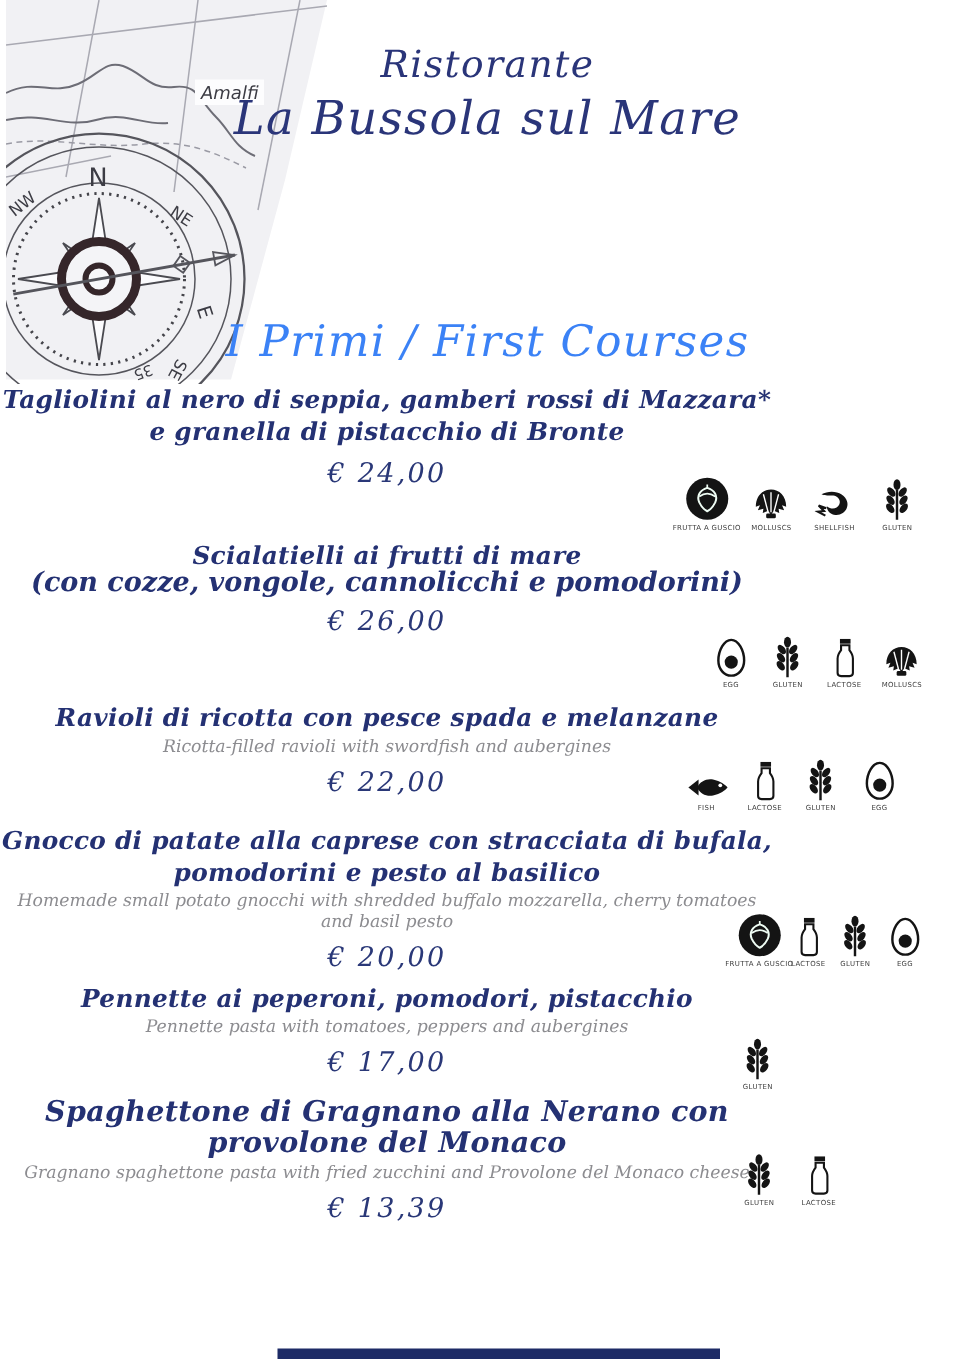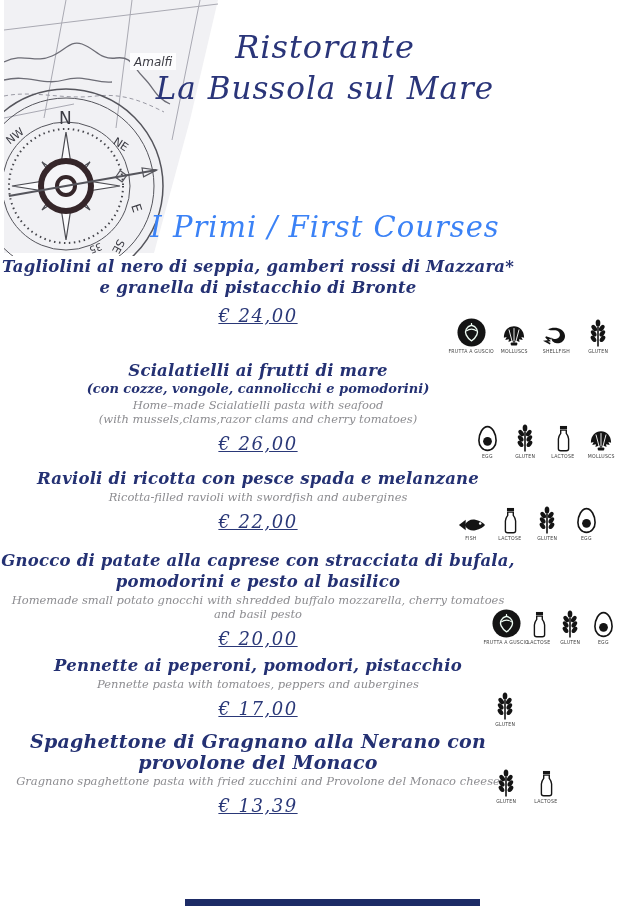--- a/index.html
+++ b/index.html
@@ -2,38 +2,38 @@
 <html><head>
 <meta charset="utf-8">
 <style>
   html,body{margin:0;padding:0;background:#ffffff;}
   .page{position:relative;width:640px;height:906px;background:#ffffff;overflow:hidden;
         font-family:"DejaVu Serif", serif;}
   
   .sketch{position:absolute;top:0;left:4px;width:222px;height:256px;}
   .restaurant-title{position:absolute;top:28px;left:130px;width:390px;text-align:center;
         color:#2a3579;font-style:italic;}
-  .restaurant-title .r1{font-size:32px;letter-spacing:1px;}
+  .restaurant-title .r1{font-size:25px;letter-spacing:1px;}
   .restaurant-title .r2{font-size:31px;letter-spacing:1px;margin-top:4px;}
   .section-title{position:absolute;top:210px;left:70px;width:510px;margin:0;text-align:center;
         color:#3b82f6;font-style:italic;font-weight:normal;font-size:29px;letter-spacing:1px;}
   
   .menu-item{position:absolute;left:0;width:516px;text-align:center;}
   .item-1{top:256px;height:104px}
   .item-2{top:360px;height:108px}
   .item-3{top:468px;height:82px}
   .item-4{top:550px;height:105px}
   .item-5{top:655px;height:76px}
   .item-6{top:731px;height:86px}
   .dish-title{margin:0;font-size:16.5px;line-height:21px;font-weight:bold;font-style:italic;
         color:#243173;letter-spacing:.2px;}
   .item-6 .dish-title{font-size:19px;}
-  .dish-subtitle{font-size:13px;line-height:16px;font-weight:bold;font-style:italic;color:#243173;}
+  .dish-subtitle{font-size:18px;line-height:16px;font-weight:bold;font-style:italic;color:#243173;}
   .dish-desc{margin-top:1px;font-size:11.5px;line-height:14px;font-style:italic;color:#8c8c90;}
-  .dish-price{margin-top:7px;font-size:18px;font-style:italic;color:#2a3878;letter-spacing:1.5px;text-decoration:underline;}
+  .dish-price{margin-top:7px;font-size:18px;font-style:italic;color:#2a3878;letter-spacing:1.5px;}
   
   .allergen-strip{position:absolute;display:flex;align-items:flex-end;}
   .item-1 .allergen-strip{left:453px;top:62px;gap:8px;}
   .item-2 .allergen-strip{left:470px;top:63px;gap:4px;}
   .item-3 .allergen-strip{left:453px;top:37px;gap:6px;}
   .item-4 .allergen-strip{left:488px;top:59px;gap:0px;}
   .item-5 .allergen-strip{left:487px;top:36px;gap:6px;}
   .item-6 .allergen-strip{left:488px;top:37px;gap:4px;}
   .allergen-cell{display:flex;flex-direction:column;align-items:center;justify-content:flex-end;}
   .allergen-glyph{display:flex;align-items:flex-end;justify-content:center;height:29px;}
@@ -163,21 +163,20 @@
                 <path d="M10 8 L10 30" stroke="#141414" stroke-width="1.8"></path>
               </svg>
             </span>
             <div class="allergen-label">GLUTEN</div>
           </div>
         </div>
       </section>
       <section class="menu-item item-2">
         <h3 class="dish-title">Scialatielli ai frutti di mare</h3>
         <div class="dish-subtitle">(con cozze, vongole, cannolicchi e pomodorini)</div>
-        <div class="dish-desc">Home–made Scialatielli pasta with  seafood<br>(with mussels,clams,razor clams and cherry tomatoes)</div>
         <div class="dish-price">€ 26,00</div>
         <div class="allergen-strip">
           <div class="allergen-cell w34">
             <span class="allergen-glyph">
               <svg viewBox="0 0 22 28" width="21" height="27">
                 <path d="M11 1.5 C6 1.5 2 9 2 16 C2 22 6 26.5 11 26.5 C16 26.5 20 22 20 16 C20 9 16 1.5 11 1.5 Z" fill="none" stroke="#141414" stroke-width="1.7"></path>
                 <circle cx="11" cy="17" r="4.6" fill="#141414"></circle>
               </svg>
             </span>
             <div class="allergen-label">EGG</div>

